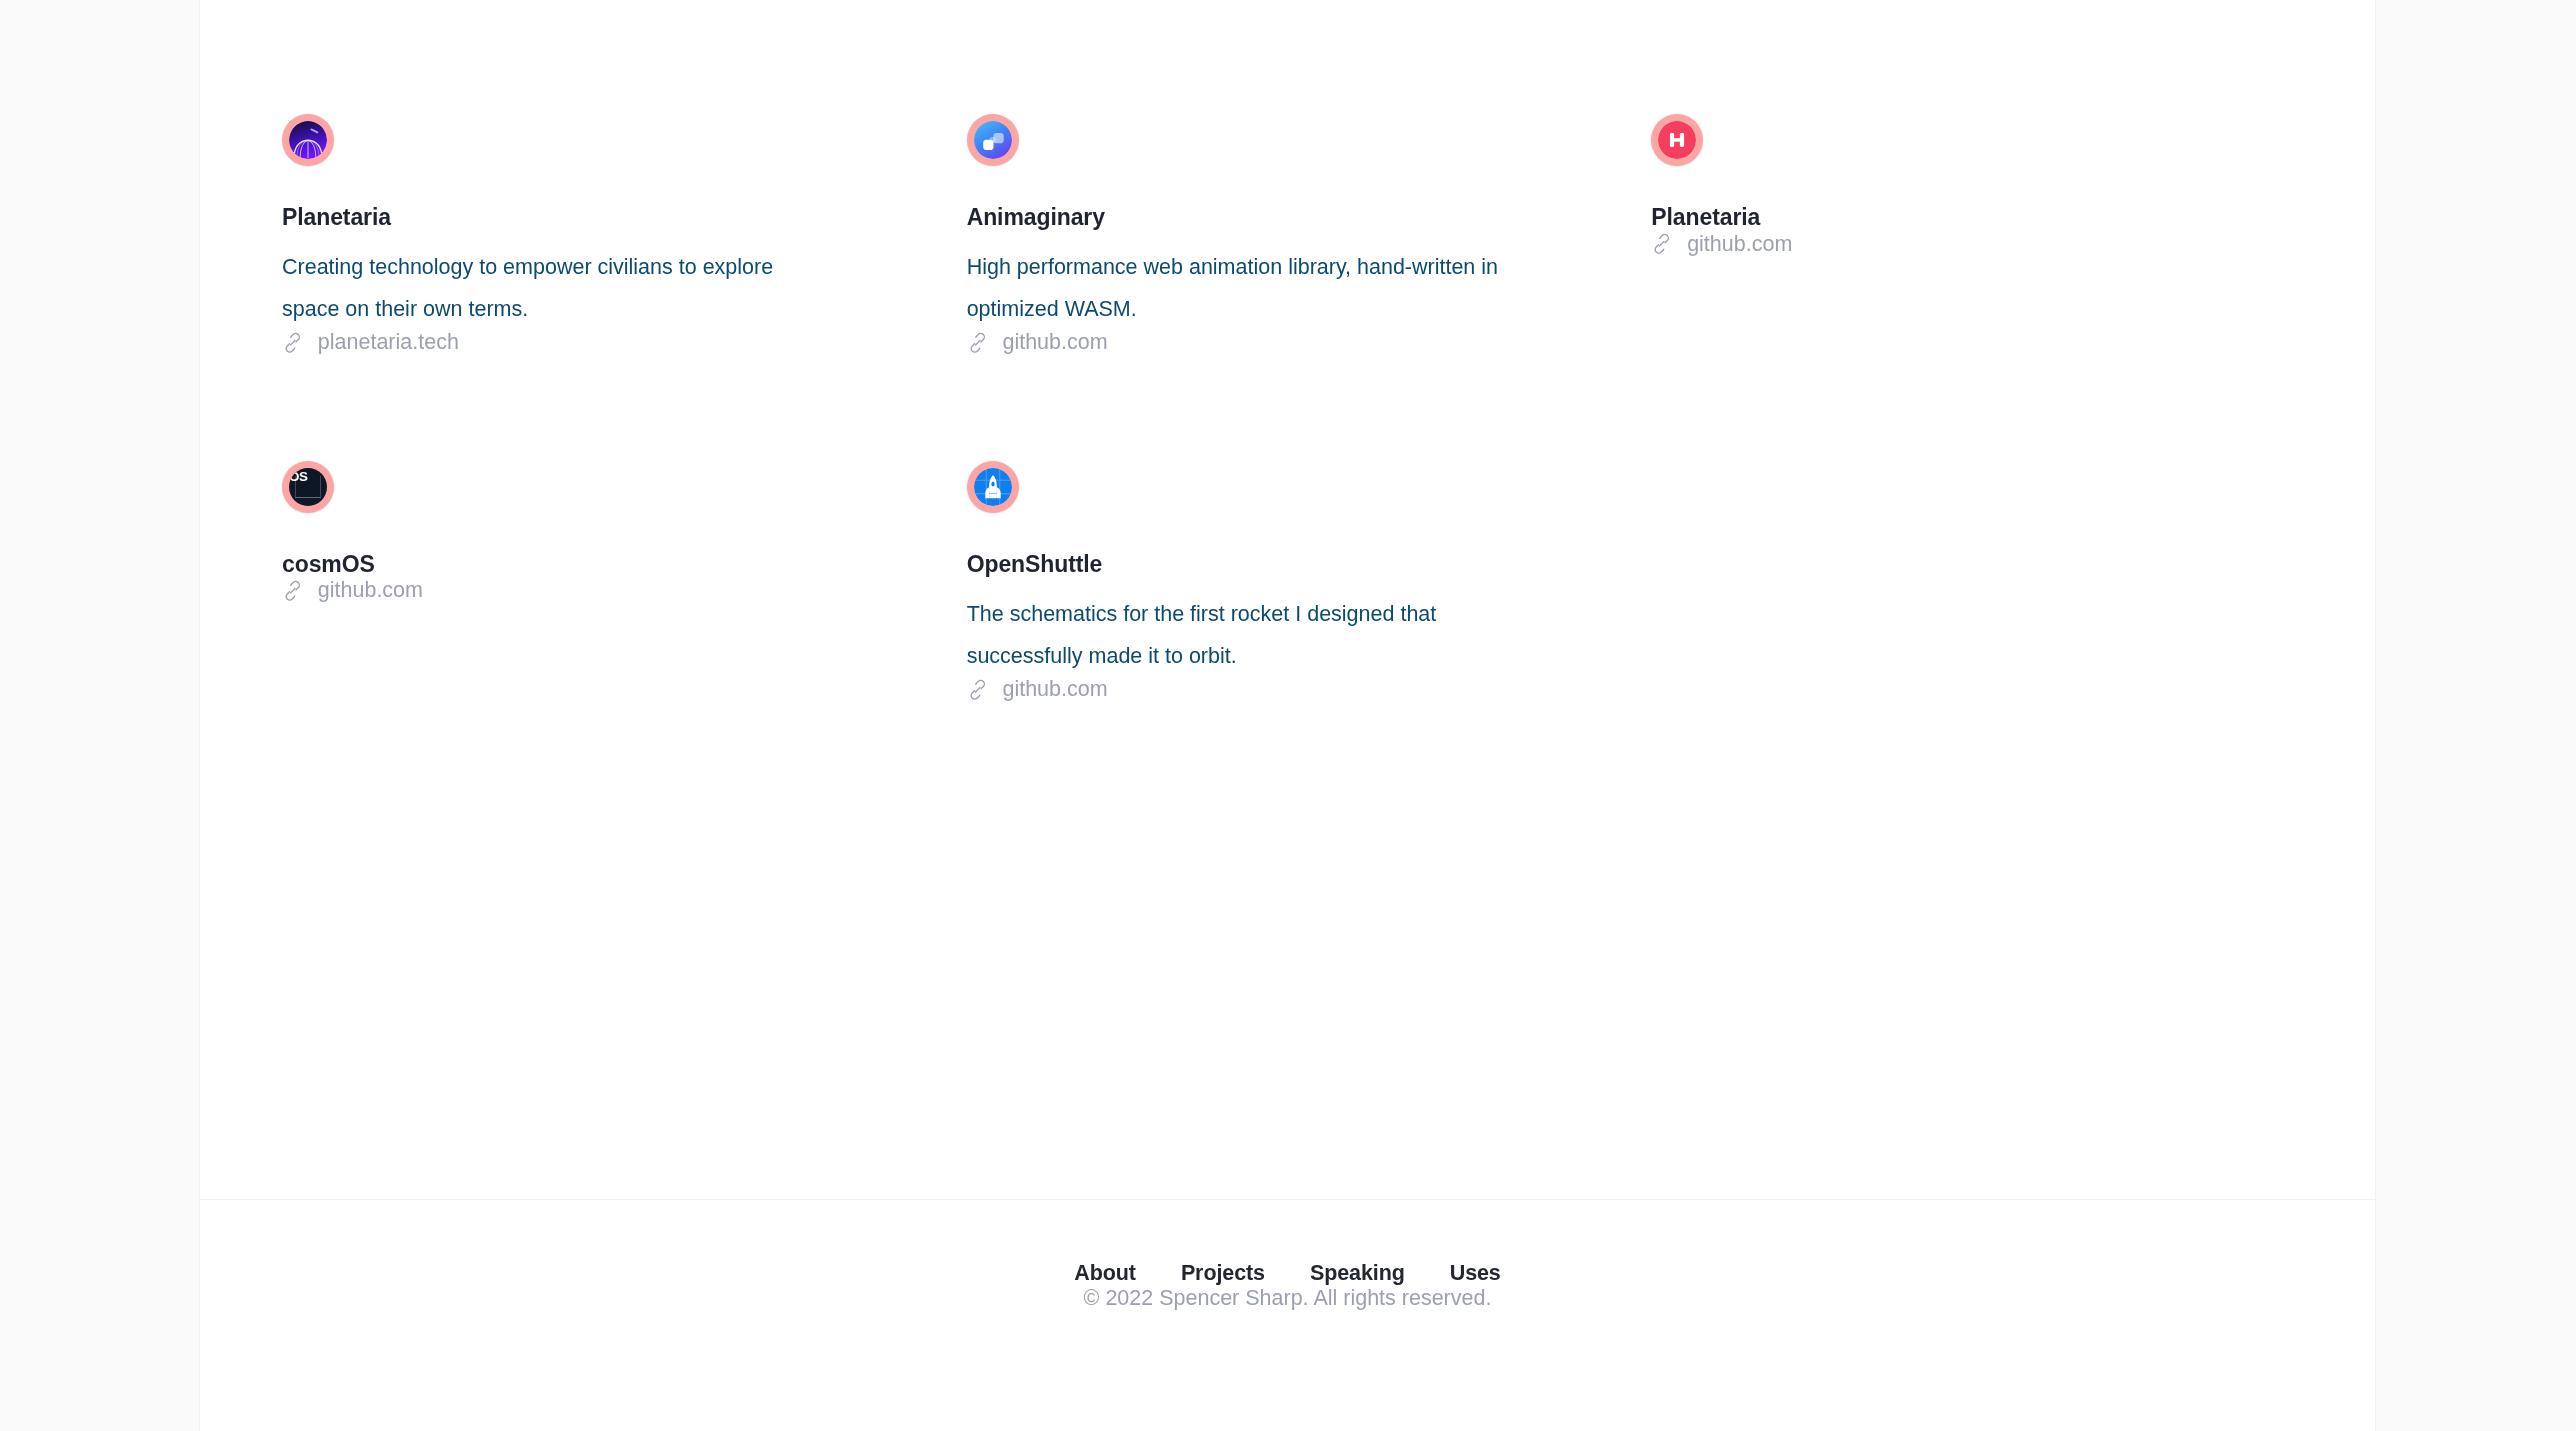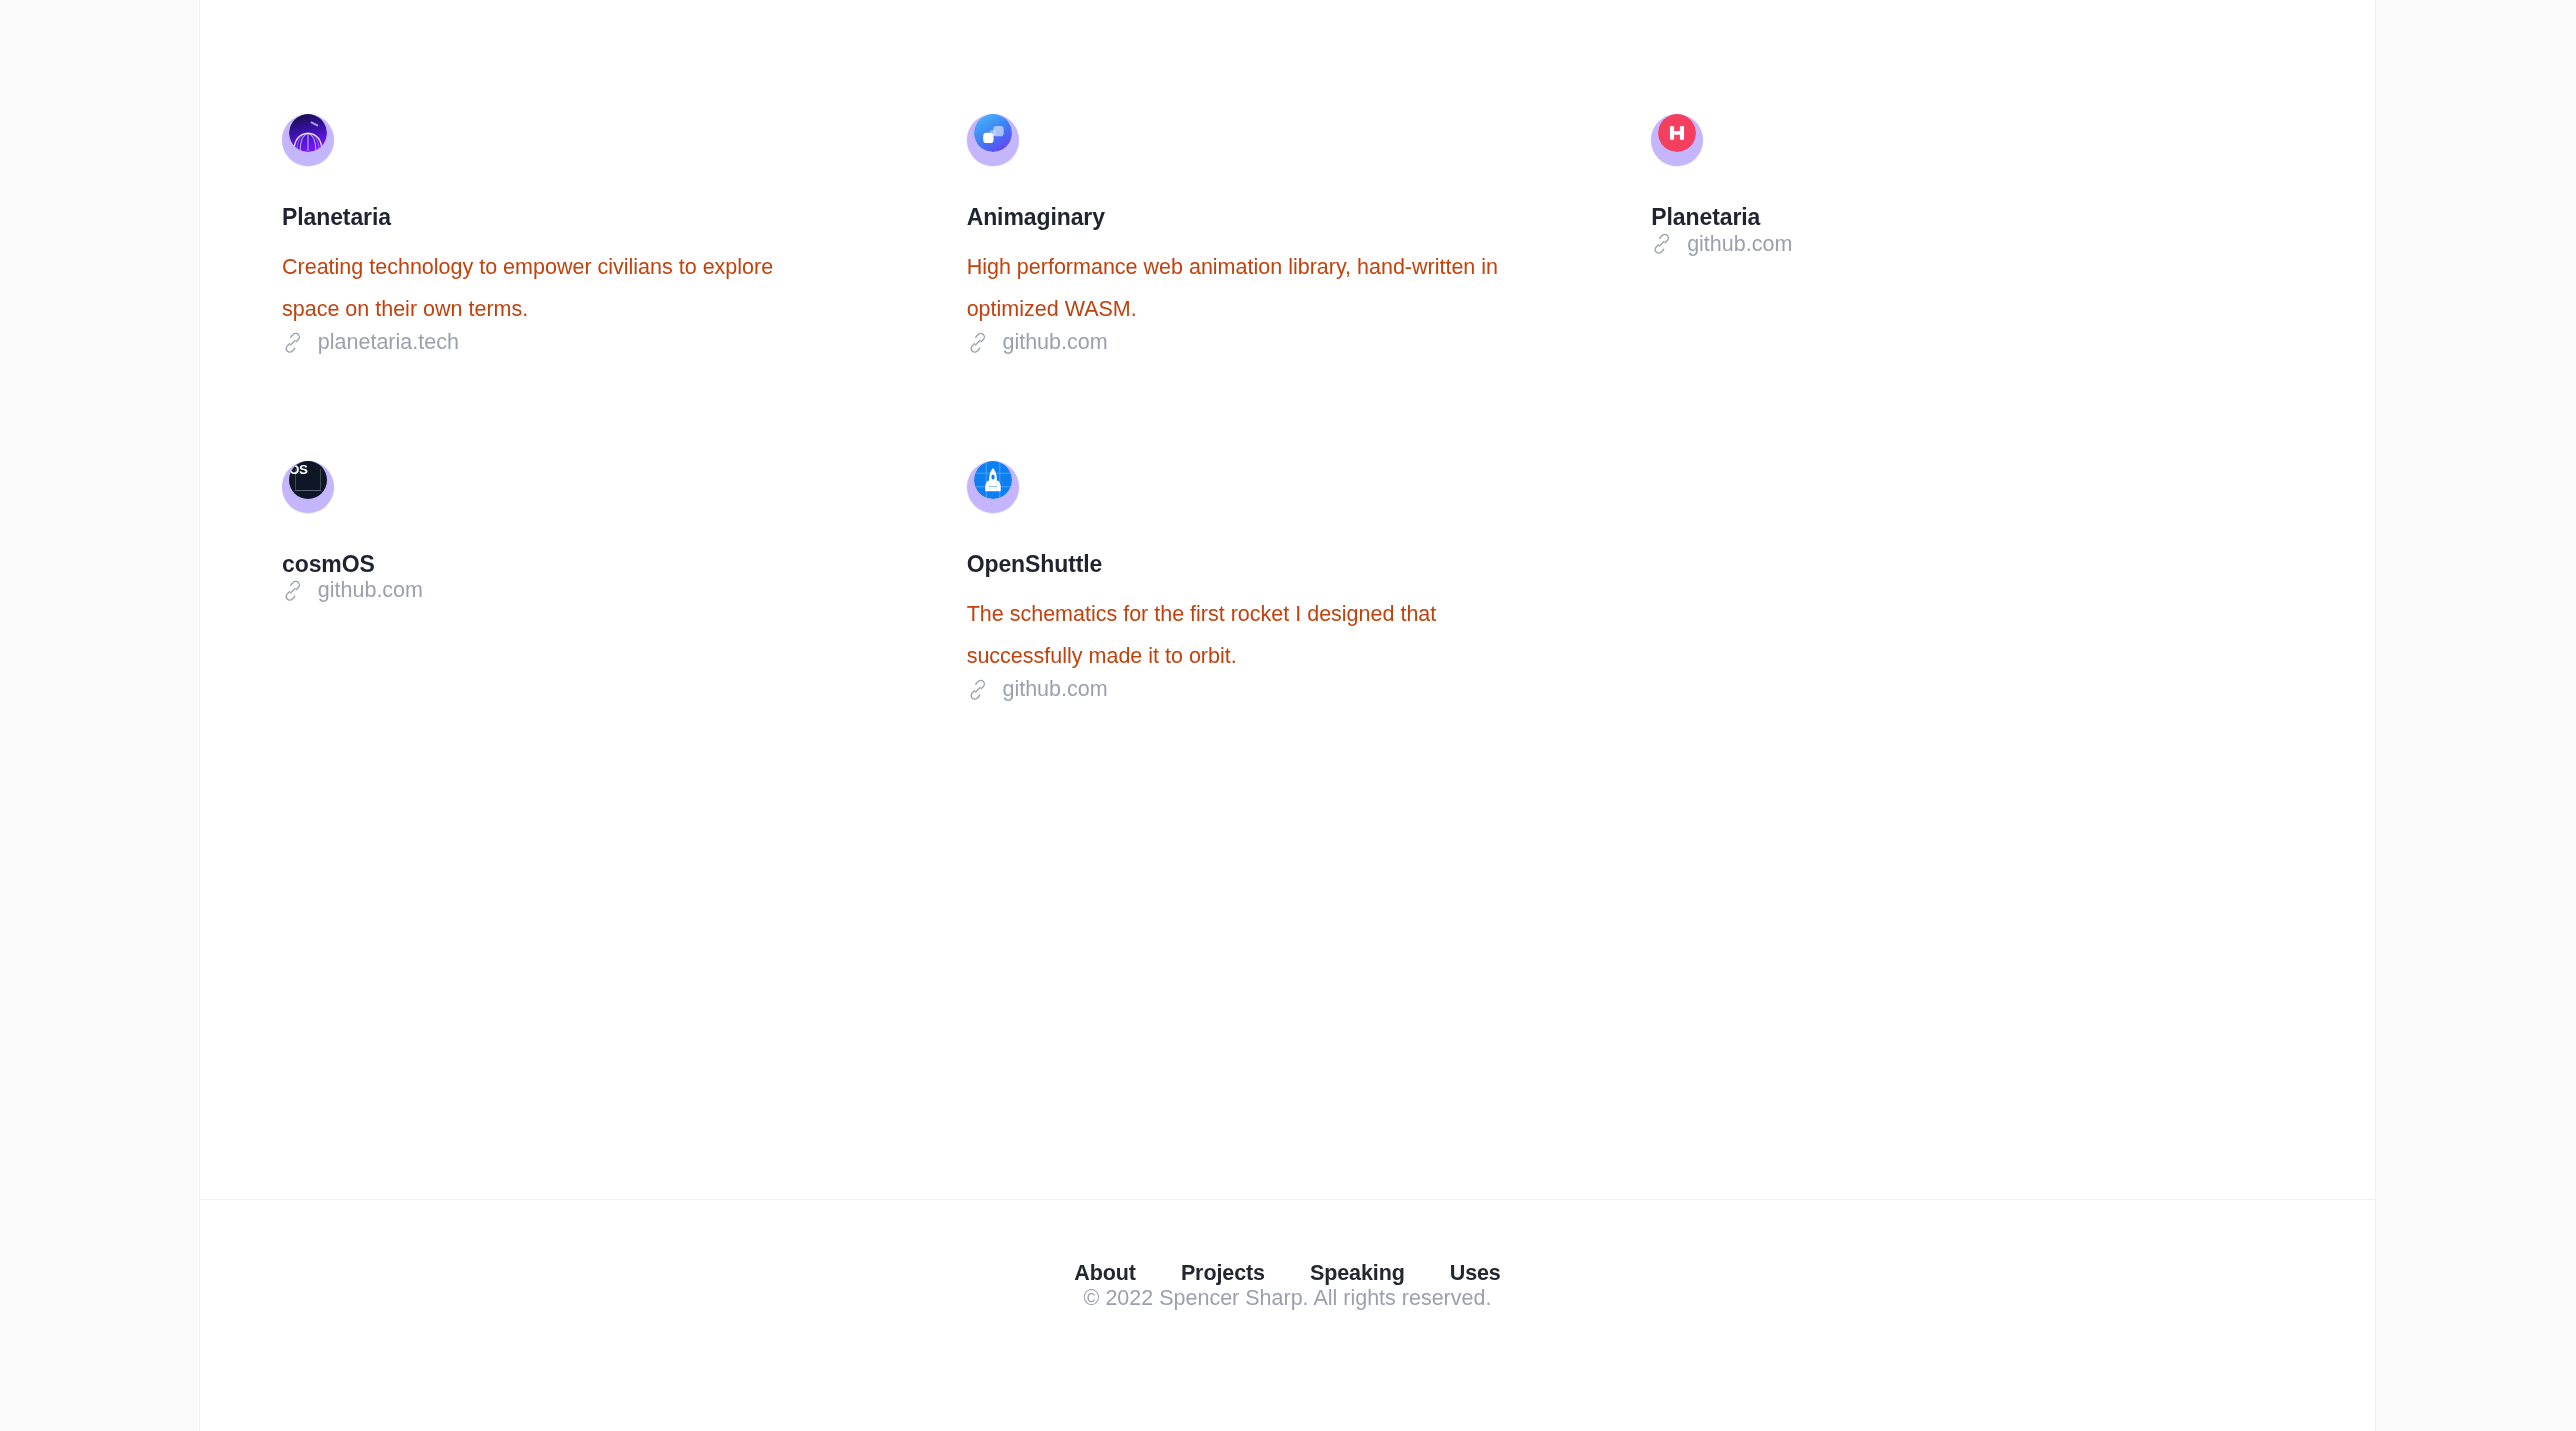--- a/index.html
+++ b/index.html
@@ -58,24 +58,25 @@
     flex-direction: column;
     align-items: flex-start;
     position: relative;
   }
 
   
   .project-logo {
     width: 52px;
     height: 52px;
     border-radius: 50%;
-    background: #c4b5fd;
+    background: #fca5a5;
     box-shadow: 0 0.9px 1.8px rgba(15, 23, 42, 0.06),
                 0 0 0 0.9px rgba(15, 23, 42, 0.035);
     display: flex;
+    align-items: center;
     justify-content: center;
     flex: none;
   }
 
   .project-logo svg,
   .project-logo .glyph-disc {
     width: 38px;
     height: 38px;
     border-radius: 50%;
     display: block;
@@ -128,21 +129,21 @@
     line-height: 1.2;
     font-weight: 700;
     color: #1f2430;
     letter-spacing: -0.1px;
   }
 
   .project-description {
     margin-top: 14.3px;
     font-size: 21.5px;
     line-height: 42px;
-    color: #c2410c;
+    color: #0c4a6e;
     max-width: 546px;
     font-weight: 400;
   }
 
   .project-link {
     display: flex;
     align-items: center;
     gap: 14.3px;
     color: #9ca0ae;
     font-size: 21.5px;

